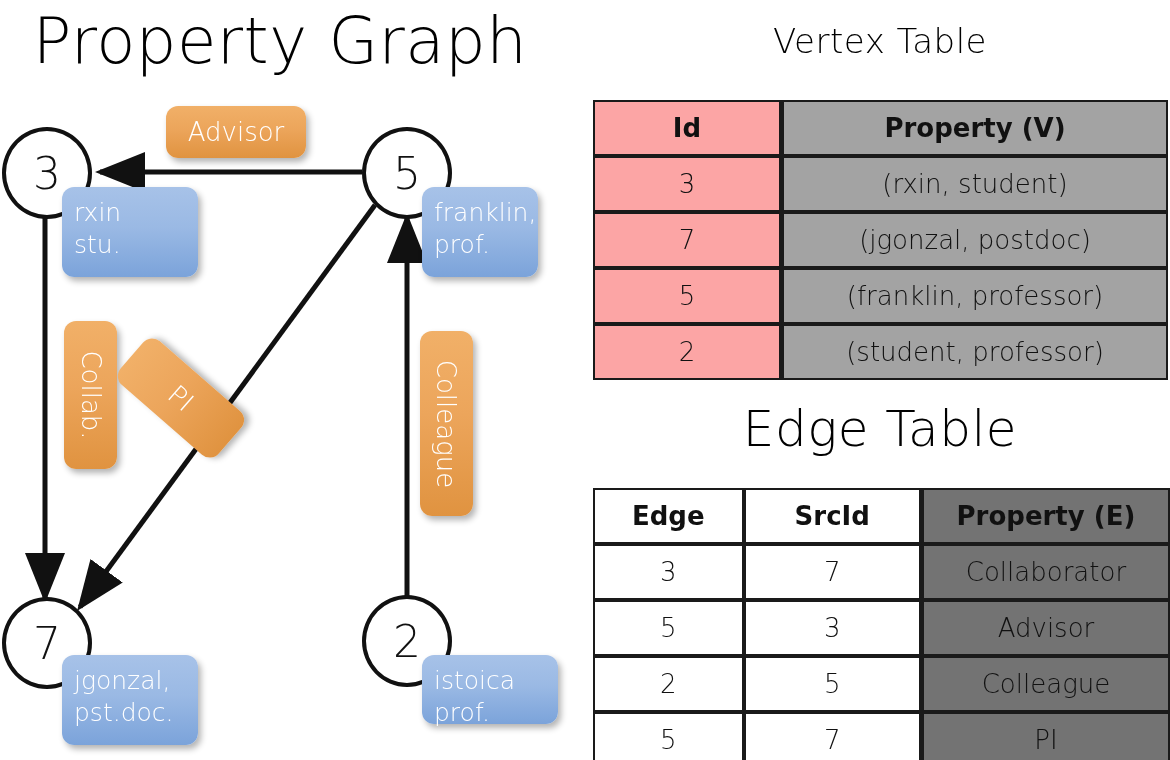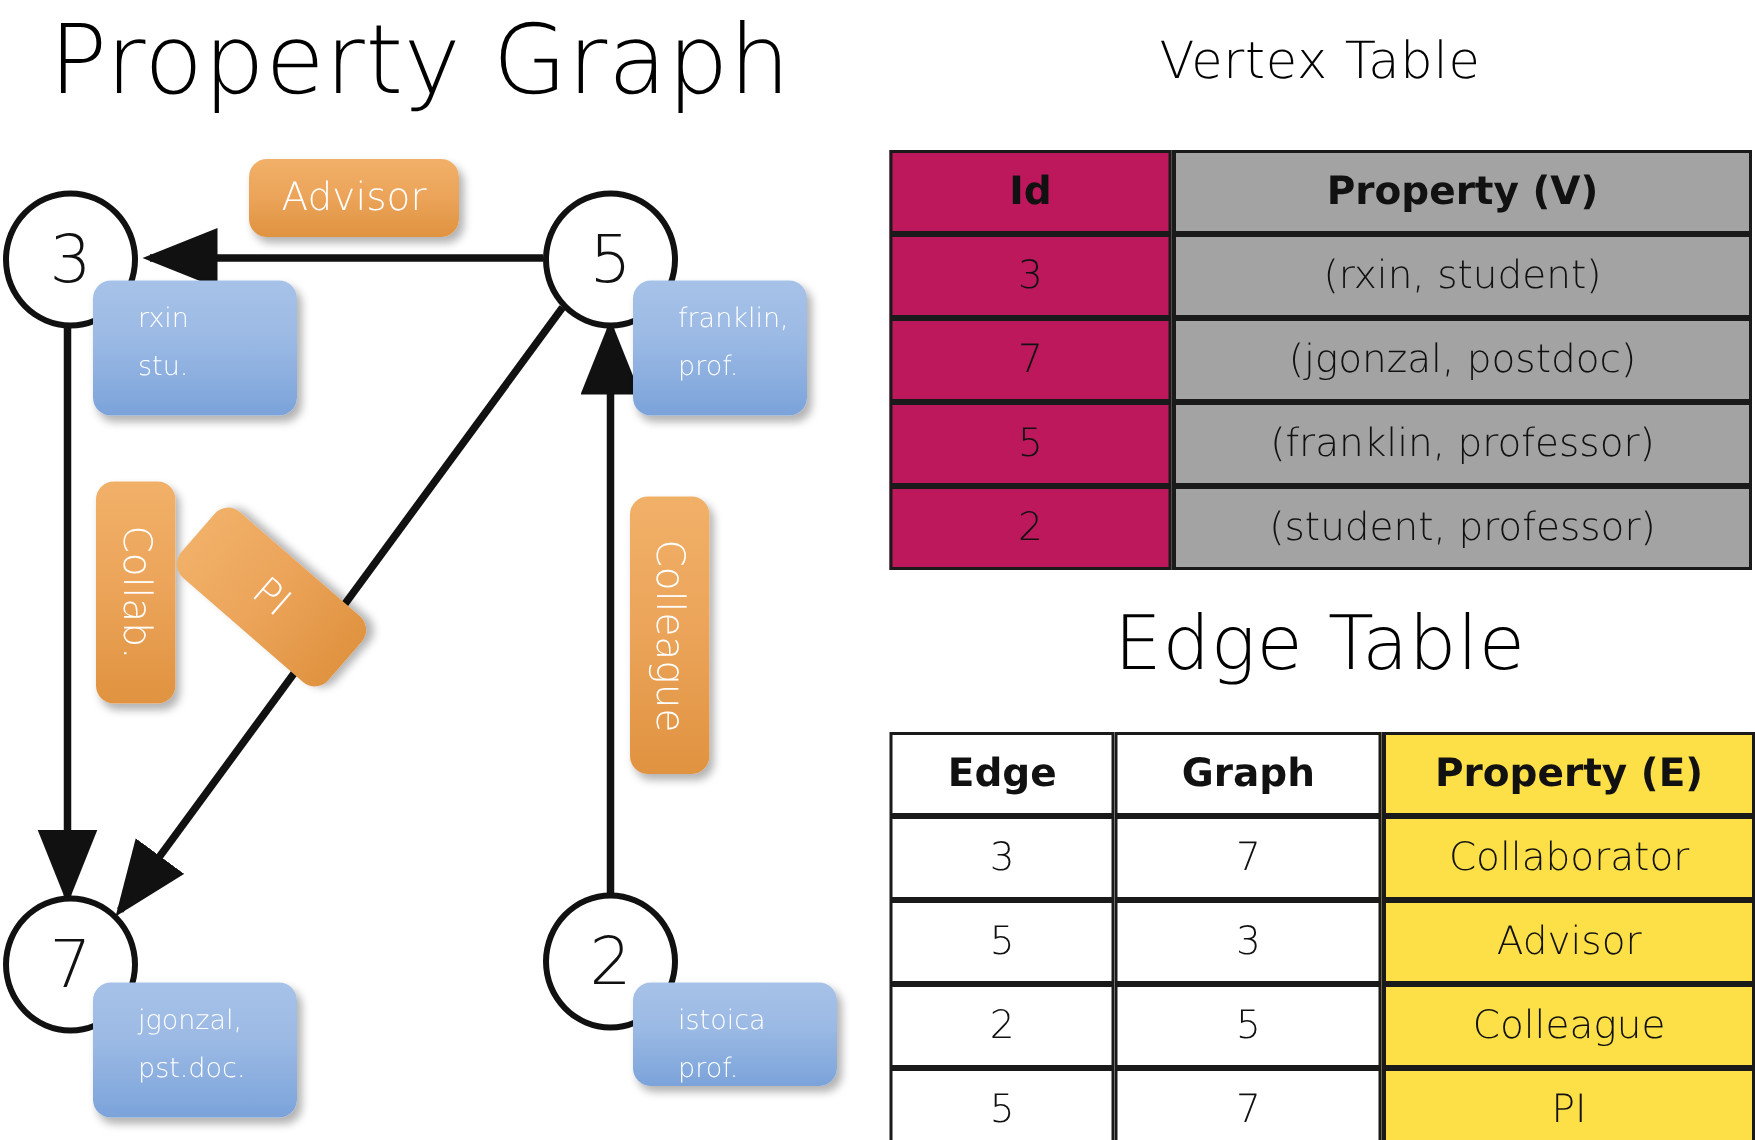--- a/index.html
+++ b/index.html
@@ -66,23 +66,23 @@
   }
 
   .prop-box {
     position: absolute;
     border-radius: 12px;
     background: linear-gradient(to bottom, #a7c2e8 0%, #9ab9e4 45%, #7ba3da 100%);
     box-shadow: 3px 4px 6px rgba(0,0,0,0.30);
     color: #ffffff;
     font-family: "DejaVu Sans", sans-serif;
     font-weight: 300;
-    font-size: 18px;
+    font-size: 25px;
     line-height: 32px;
-    padding: 10px 30px;
+    padding: 10px 12px;
     box-sizing: border-box;
     z-index: 8;
   }
 
   .edge-label {
     position: absolute;
     border-radius: 12px;
     background: linear-gradient(to bottom, #f0ae63 0%, #eca css 40%, #e2933f 100%);
     box-shadow: 3px 4px 6px rgba(0,0,0,0.30);
     color: #ffffff;
@@ -119,28 +119,28 @@
     font-weight: 300;
     font-family: "DejaVu Sans", sans-serif;
   }
   .data-table th {
     font-weight: 700;
     font-size: 27px;
   }
 
   #vertex-table { left: 593px; top: 100px; }
   #vertex-table td, #vertex-table th { height: 50px; font-size: 26px; }
-  #vertex-table .col-id   { width: 182px; background: #be185d; margin-top: 35px; }
+  #vertex-table .col-id   { width: 182px; background: #fca5a5; margin-top: 35px; }
   #vertex-table .col-prop { width: 380px; background: #a3a3a3; border-left-width: 3px; }
 
   #edge-table { left: 593px; top: 488px; }
   #edge-table td, #edge-table th { height: 50px; font-size: 26px; }
   #edge-table .col-src  { width: 148px; background: #ffffff; }
   #edge-table .col-dst  { width: 176px; background: #ffffff; }
-  #edge-table .col-prop { width: 246px; background: #fde047; border-left-width: 3px; }
+  #edge-table .col-prop { width: 246px; background: #737373; border-left-width: 3px; }
 </style>
 </head>
 <body>
 
 <div class="panel-title" id="title-property-graph">Property Graph</div>
 <div class="panel-title" id="title-vertex-table">Vertex Table</div>
 <div class="panel-title" id="title-edge-table">Edge Table</div>
 
 <div id="graph-area">
 
@@ -231,21 +231,21 @@
       <td class="col-id">2</td>
       <td class="col-prop">(student, professor)</td>
     </tr>
   </tbody>
 </table>
 
 <table class="data-table" id="edge-table">
   <thead>
     <tr>
       <th class="col-src">Edge</th>
-      <th class="col-dst">Graph</th>
+      <th class="col-dst">SrcId</th>
       <th class="col-prop">Property (E)</th>
     </tr>
   </thead>
   <tbody>
     <tr>
       <td class="col-src">3</td>
       <td class="col-dst">7</td>
       <td class="col-prop">Collaborator</td>
     </tr>
     <tr>

